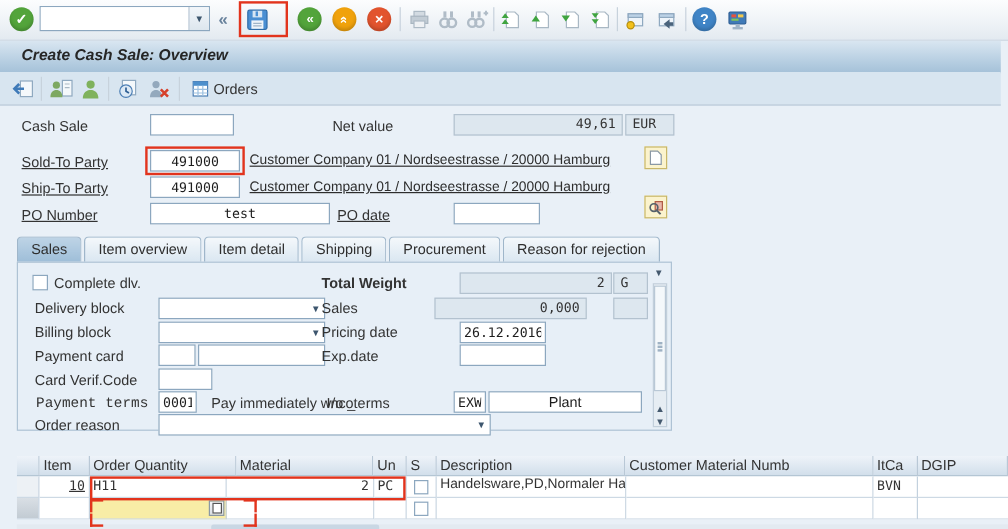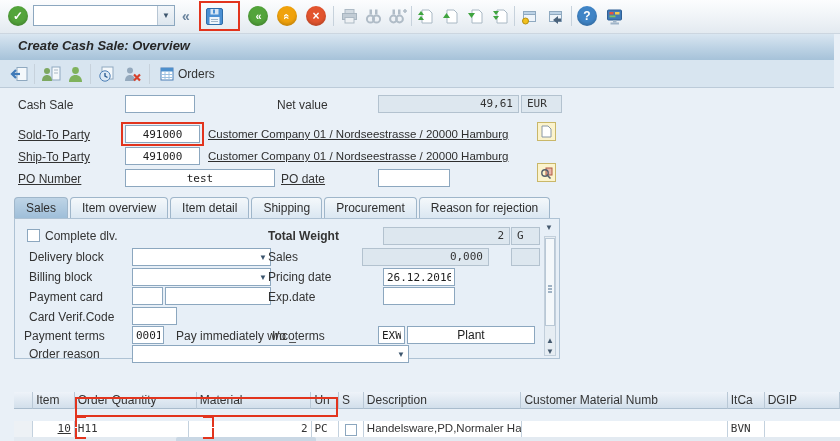--- a/index.html
+++ b/index.html
@@ -69,21 +69,21 @@
            border:1px solid #b9c8d6;box-sizing:border-box;}
   .grip{position:absolute;left:548px;top:288px;width:4px;height:2px;background:#9fb2c4;
         box-shadow:0 3px 0 #9fb2c4,0 -3px 0 #9fb2c4;}
   .tri{position:absolute;font-size:8px;color:#44596e;line-height:8px;cursor:pointer;}
 
   
   .allbar{position:absolute;left:14px;top:362px;width:826px;height:18px;
           background:linear-gradient(#f3f8fc,#d7e3ee);border:1px solid #b3c6d6;box-sizing:border-box;}
   .allbar span{position:absolute;left:10px;top:2px;color:#2e2e2e;}
   .tbl{position:absolute;left:14px;top:380px;width:826px;overflow:hidden;}
-  .trow{display:flex;height:18px;margin-top:12px;}
+  .trow{display:flex;height:18px;}
   .trow.head{height:17px;}
   .tc{box-sizing:border-box;border-right:1px solid #c3d1de;border-bottom:1px solid #cdd9e4;
       padding:1px 3px 0;white-space:nowrap;overflow:hidden;background:#fff;}
   .head .tc{background:linear-gradient(#eef3f9,#d2dfeb);border-right:1px solid #b9c8d6;
             border-bottom:1px solid #a9bccd;color:#333;}
   .c0{width:20px;} .c1{width:44px;} .c2{width:122px;} .c3{width:130px;} .c4{width:29px;}
   .c5{width:26px;} .c6{width:168px;} .c7{width:220px;} .c8{width:39px;} .c9{width:80px;border-right:none;}
   .mono{font:11px "DejaVu Sans Mono",monospace;}
   .sel{background:#edf1f5;}
   .sel.dark{background:linear-gradient(#d9dfe5,#c2cbd3);}
@@ -333,21 +333,21 @@
   <span class="lbl" style="left:29px;top:270px;">Billing block</span>
   <div class="ddbox" style="left:132px;top:268px;width:139px;"><span></span><span class="arr">▼</span></div>
 
   <span class="lbl" style="left:29px;top:290px;">Payment card</span>
   <input class="inp" style="left: 132px; top: 287px; width: 31px;" value="">
   <input class="inp" style="left: 165px; top: 287px; width: 106px;" value="">
 
   <span class="lbl" style="left:29px;top:310px;">Card Verif.Code</span>
   <input class="inp" style="left: 132px; top: 307px; width: 45px;" value="">
 
-  <span class="lbl" style="left:24px;top:329px;">Payment terms</span>
+  <span class="lbl" style="left:30px;top:329px;font-family:Liberation Mono, monospace;">Payment terms</span>
   <input class="inp" style="left: 132px; top: 326px; width: 32px;" value="0001">
   <span class="lbl" style="left:176px;top:329px;">Pay immediately w/o _</span>
 
   <span class="lbl" style="left:29px;top:347px;">Order reason</span>
   <div class="ddbox" style="left:132px;top:345px;width:277px;"><span></span><span class="arr">▼</span></div>
 
   <span class="lbl" style="left:268px;top:229px;font-weight:bold;">Total Weight</span>
   <div class="ro right" style="left:383px;top:227px;width:127px;">2</div>
   <div class="ro" style="left:511px;top:227px;width:29px;">G</div>
 

